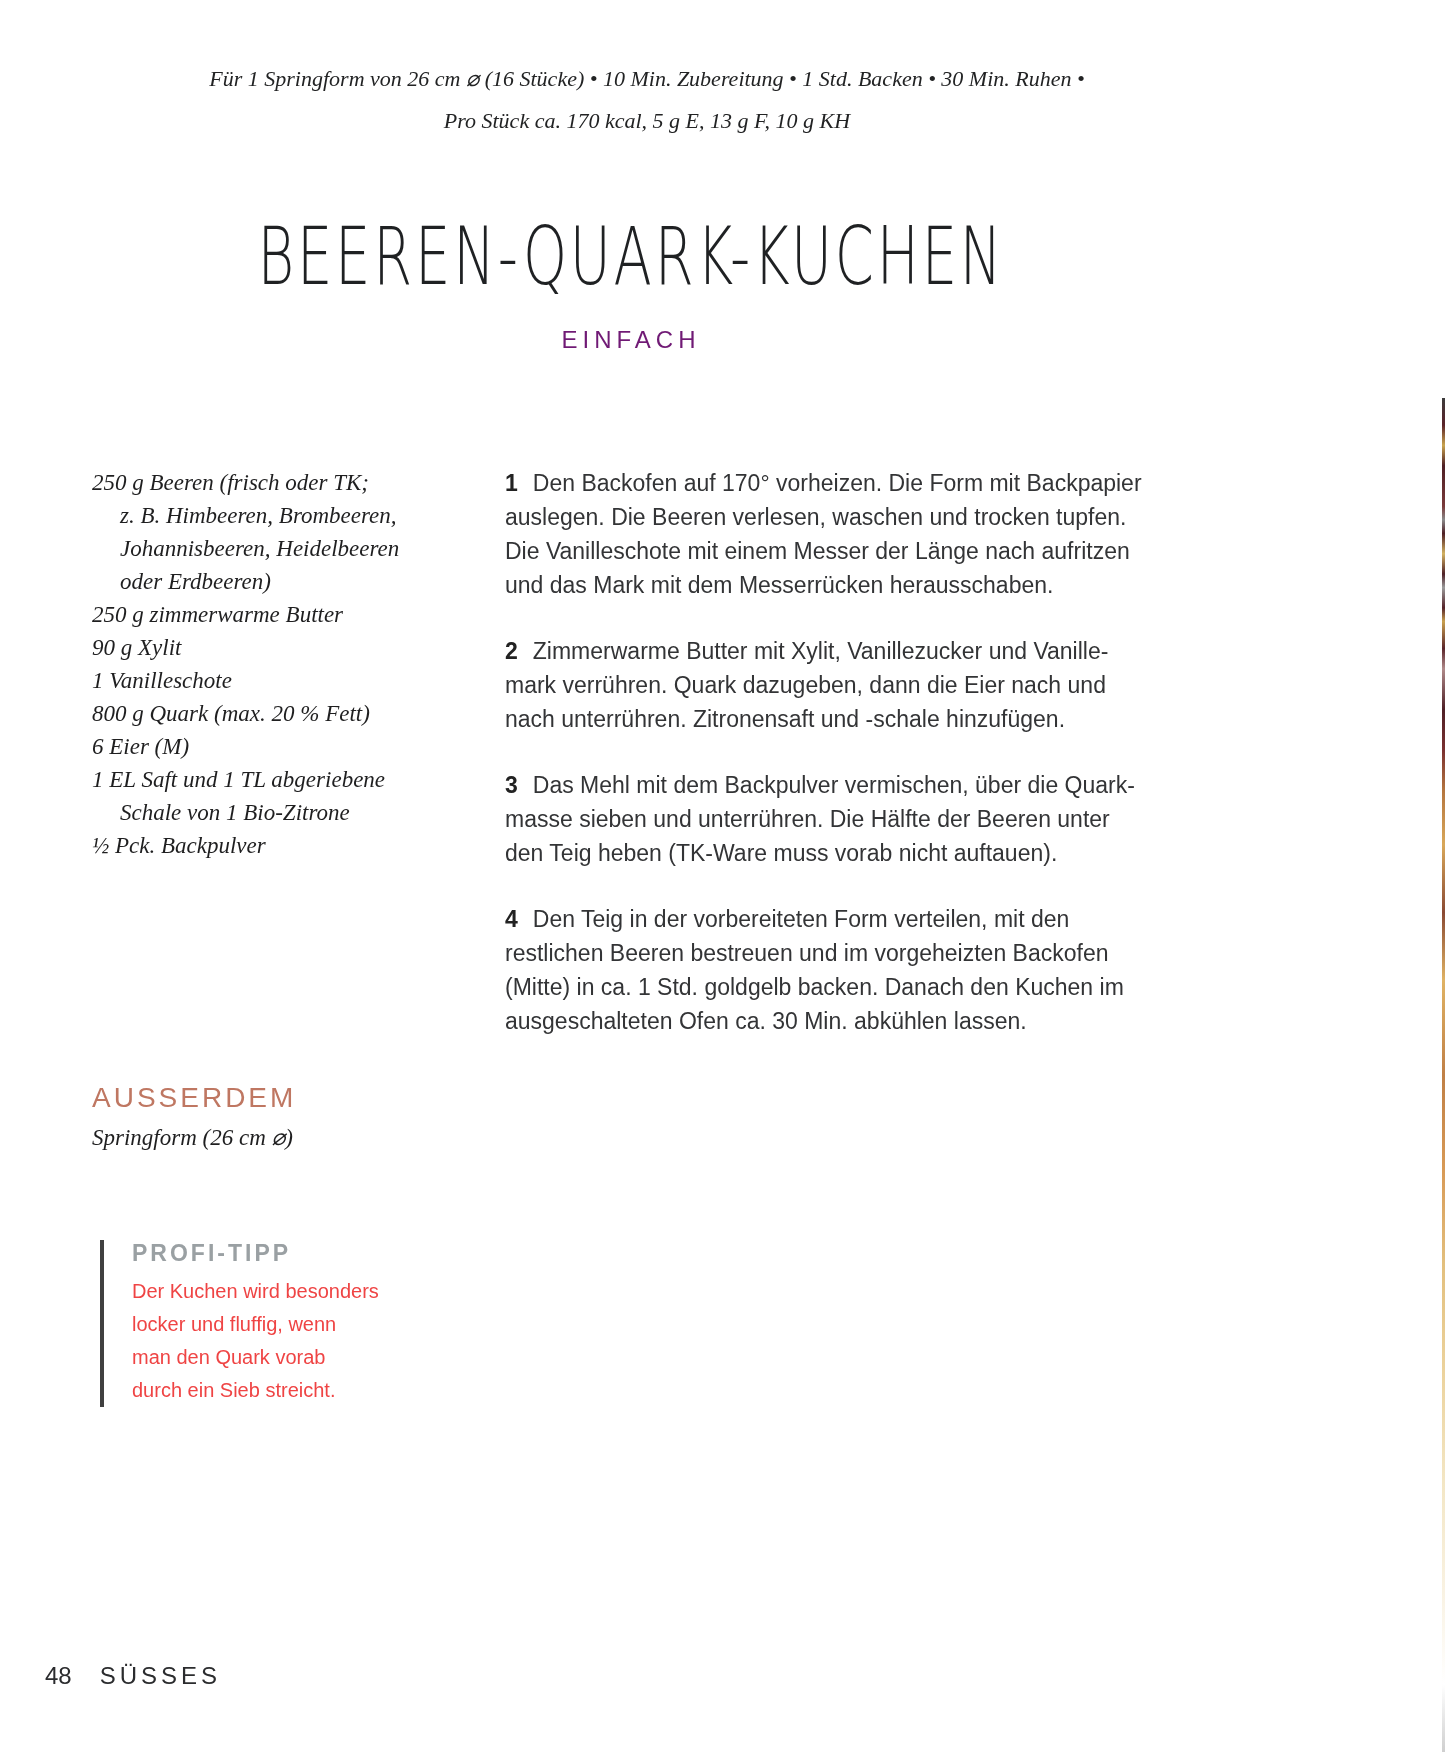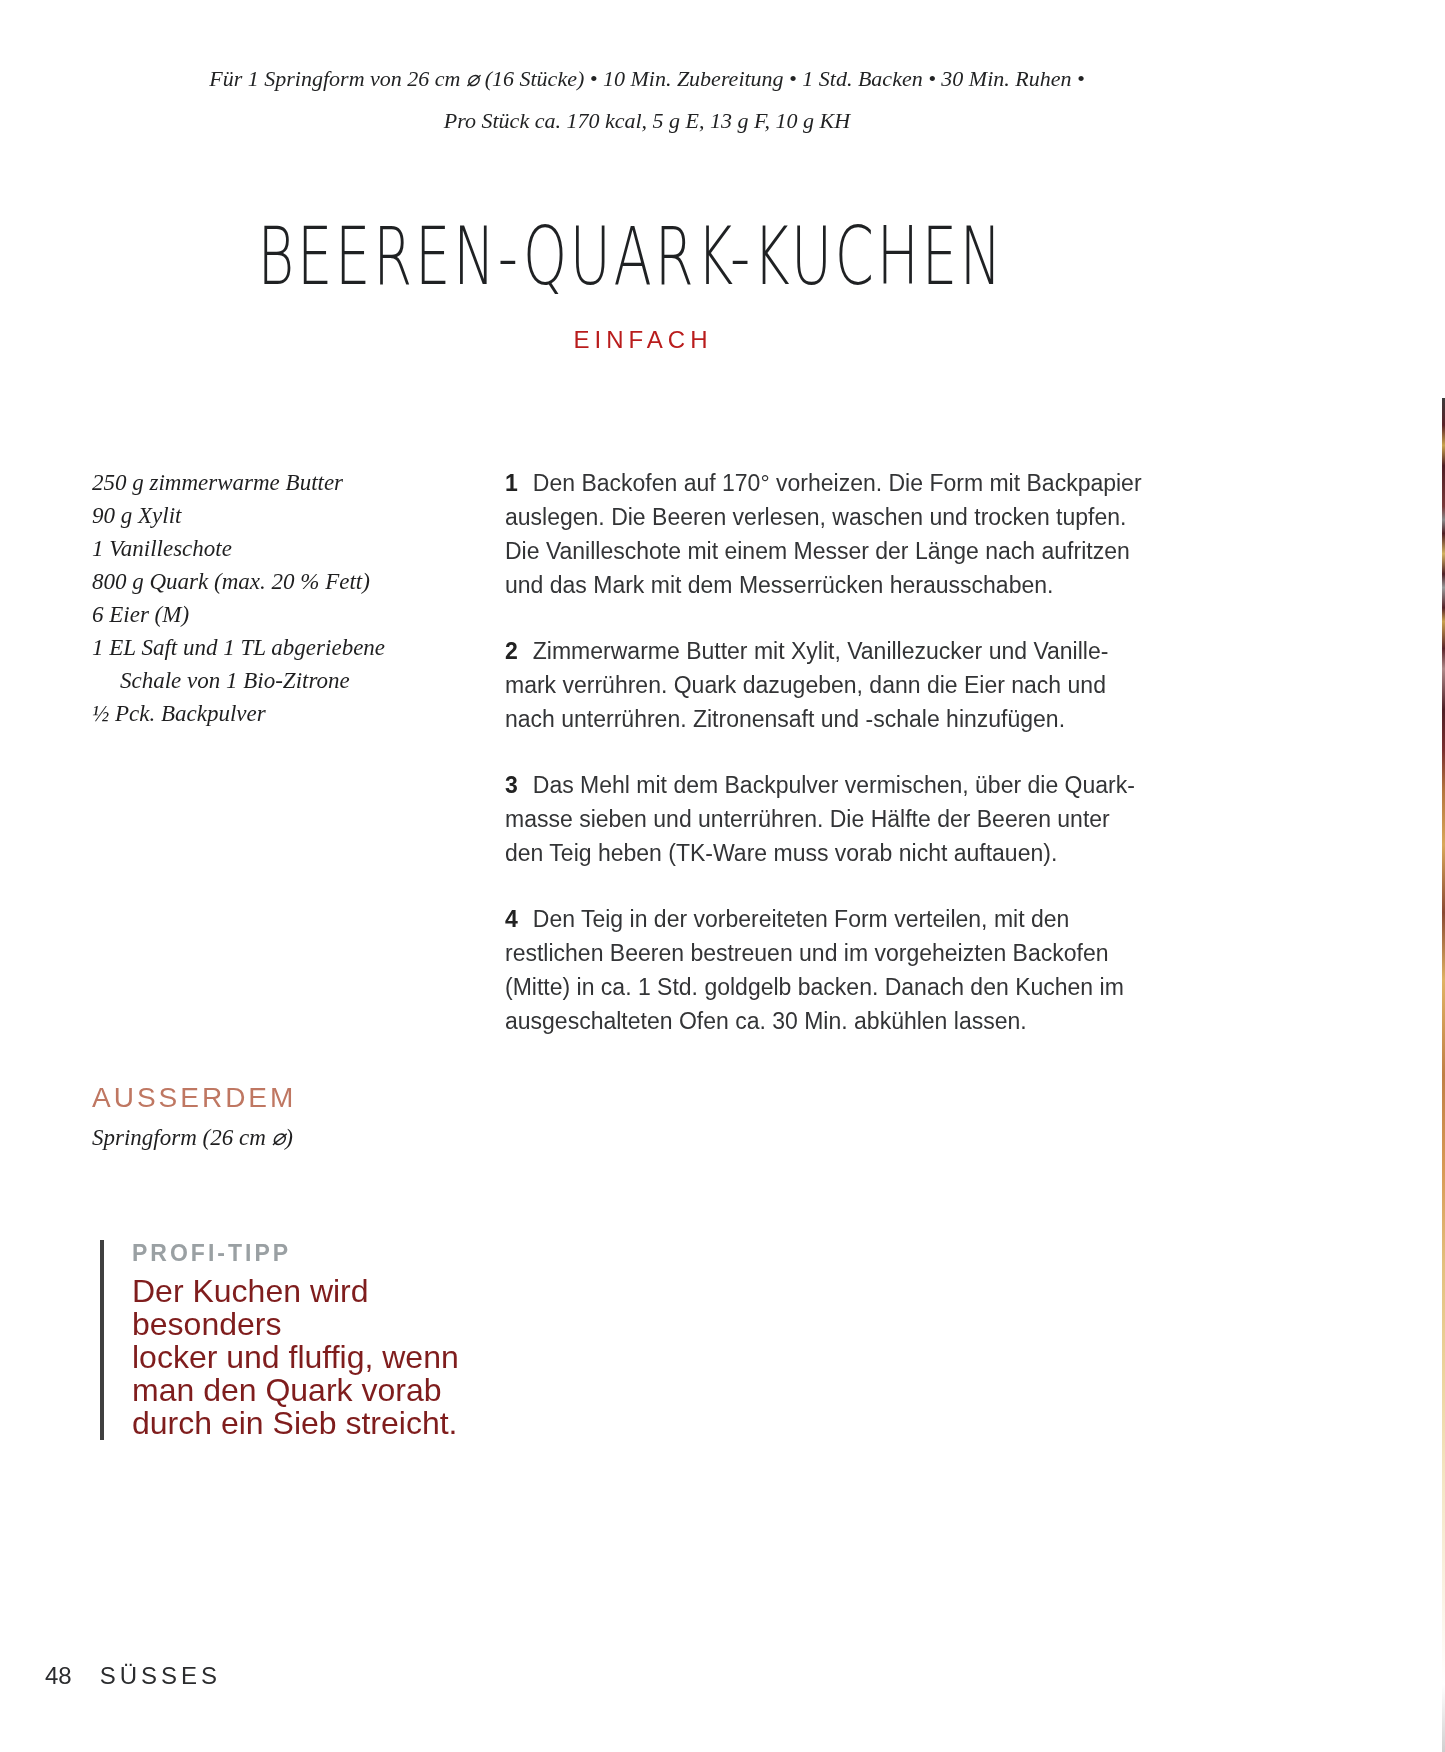--- a/index.html
+++ b/index.html
@@ -43,22 +43,21 @@
     white-space:nowrap;
   }
   .difficulty{
     position:absolute;
     left:0; top:326px;
     width:1262px;
     text-align:center;
     font-size:24px;
     letter-spacing:5px;
     font-weight:300;
-    color:#b91c1c;
-    padding-left:12px;
+    color:#701a75;
   }
 
   
   .ingredients{
     position:absolute;
     left:92px; top:466px;
     width:400px;
     font-family:"Liberation Serif", serif;
     font-style:italic;
     font-size:23px;
@@ -115,23 +114,23 @@
     padding-left:28px;
   }
   .tip-heading{
     font-size:23px;
     font-weight:bold;
     letter-spacing:3px;
     color:#9aa0a3;
     margin-bottom:8px;
   }
   .tip-text{
-    font-size:32px;
+    font-size:20px;
     line-height:33px;
-    color:#7f1d1d;
+    color:#ef4444;
     white-space:pre-line;
   }
 
   
   .footer{
     position:absolute;
     left:45px; top:1662px;
     display:flex;
     align-items:flex-start;
     gap:28px;
@@ -162,20 +161,24 @@
 
   <div class="meta">
     <div>Für 1 Springform von 26 cm ⌀ (16 Stücke)  •  10 Min. Zubereitung  •  1 Std. Backen  •  30 Min. Ruhen  •</div>
     <div>Pro Stück ca. 170 kcal, 5 g E, 13 g F, 10 g KH</div>
   </div>
 
   <div class="title">BEEREN-QUARK-KUCHEN</div>
   <div class="difficulty">EINFACH</div>
 
   <div class="ingredients">
+    <div class="ing-item">250 g Beeren (frisch oder TK;
+z. B. Himbeeren, Brombeeren,
+Johannisbeeren, Heidelbeeren
+oder Erdbeeren)</div>
     <div class="ing-item">250 g zimmerwarme Butter</div>
     <div class="ing-item">90 g Xylit</div>
     <div class="ing-item">1 Vanilleschote</div>
     <div class="ing-item">800 g Quark (max. 20 % Fett)</div>
     <div class="ing-item">6 Eier (M)</div>
     <div class="ing-item">1 EL Saft und 1 TL abgeriebene
 Schale von 1 Bio-Zitrone</div>
     <div class="ing-item">½ Pck. Backpulver</div>
   </div>
 

